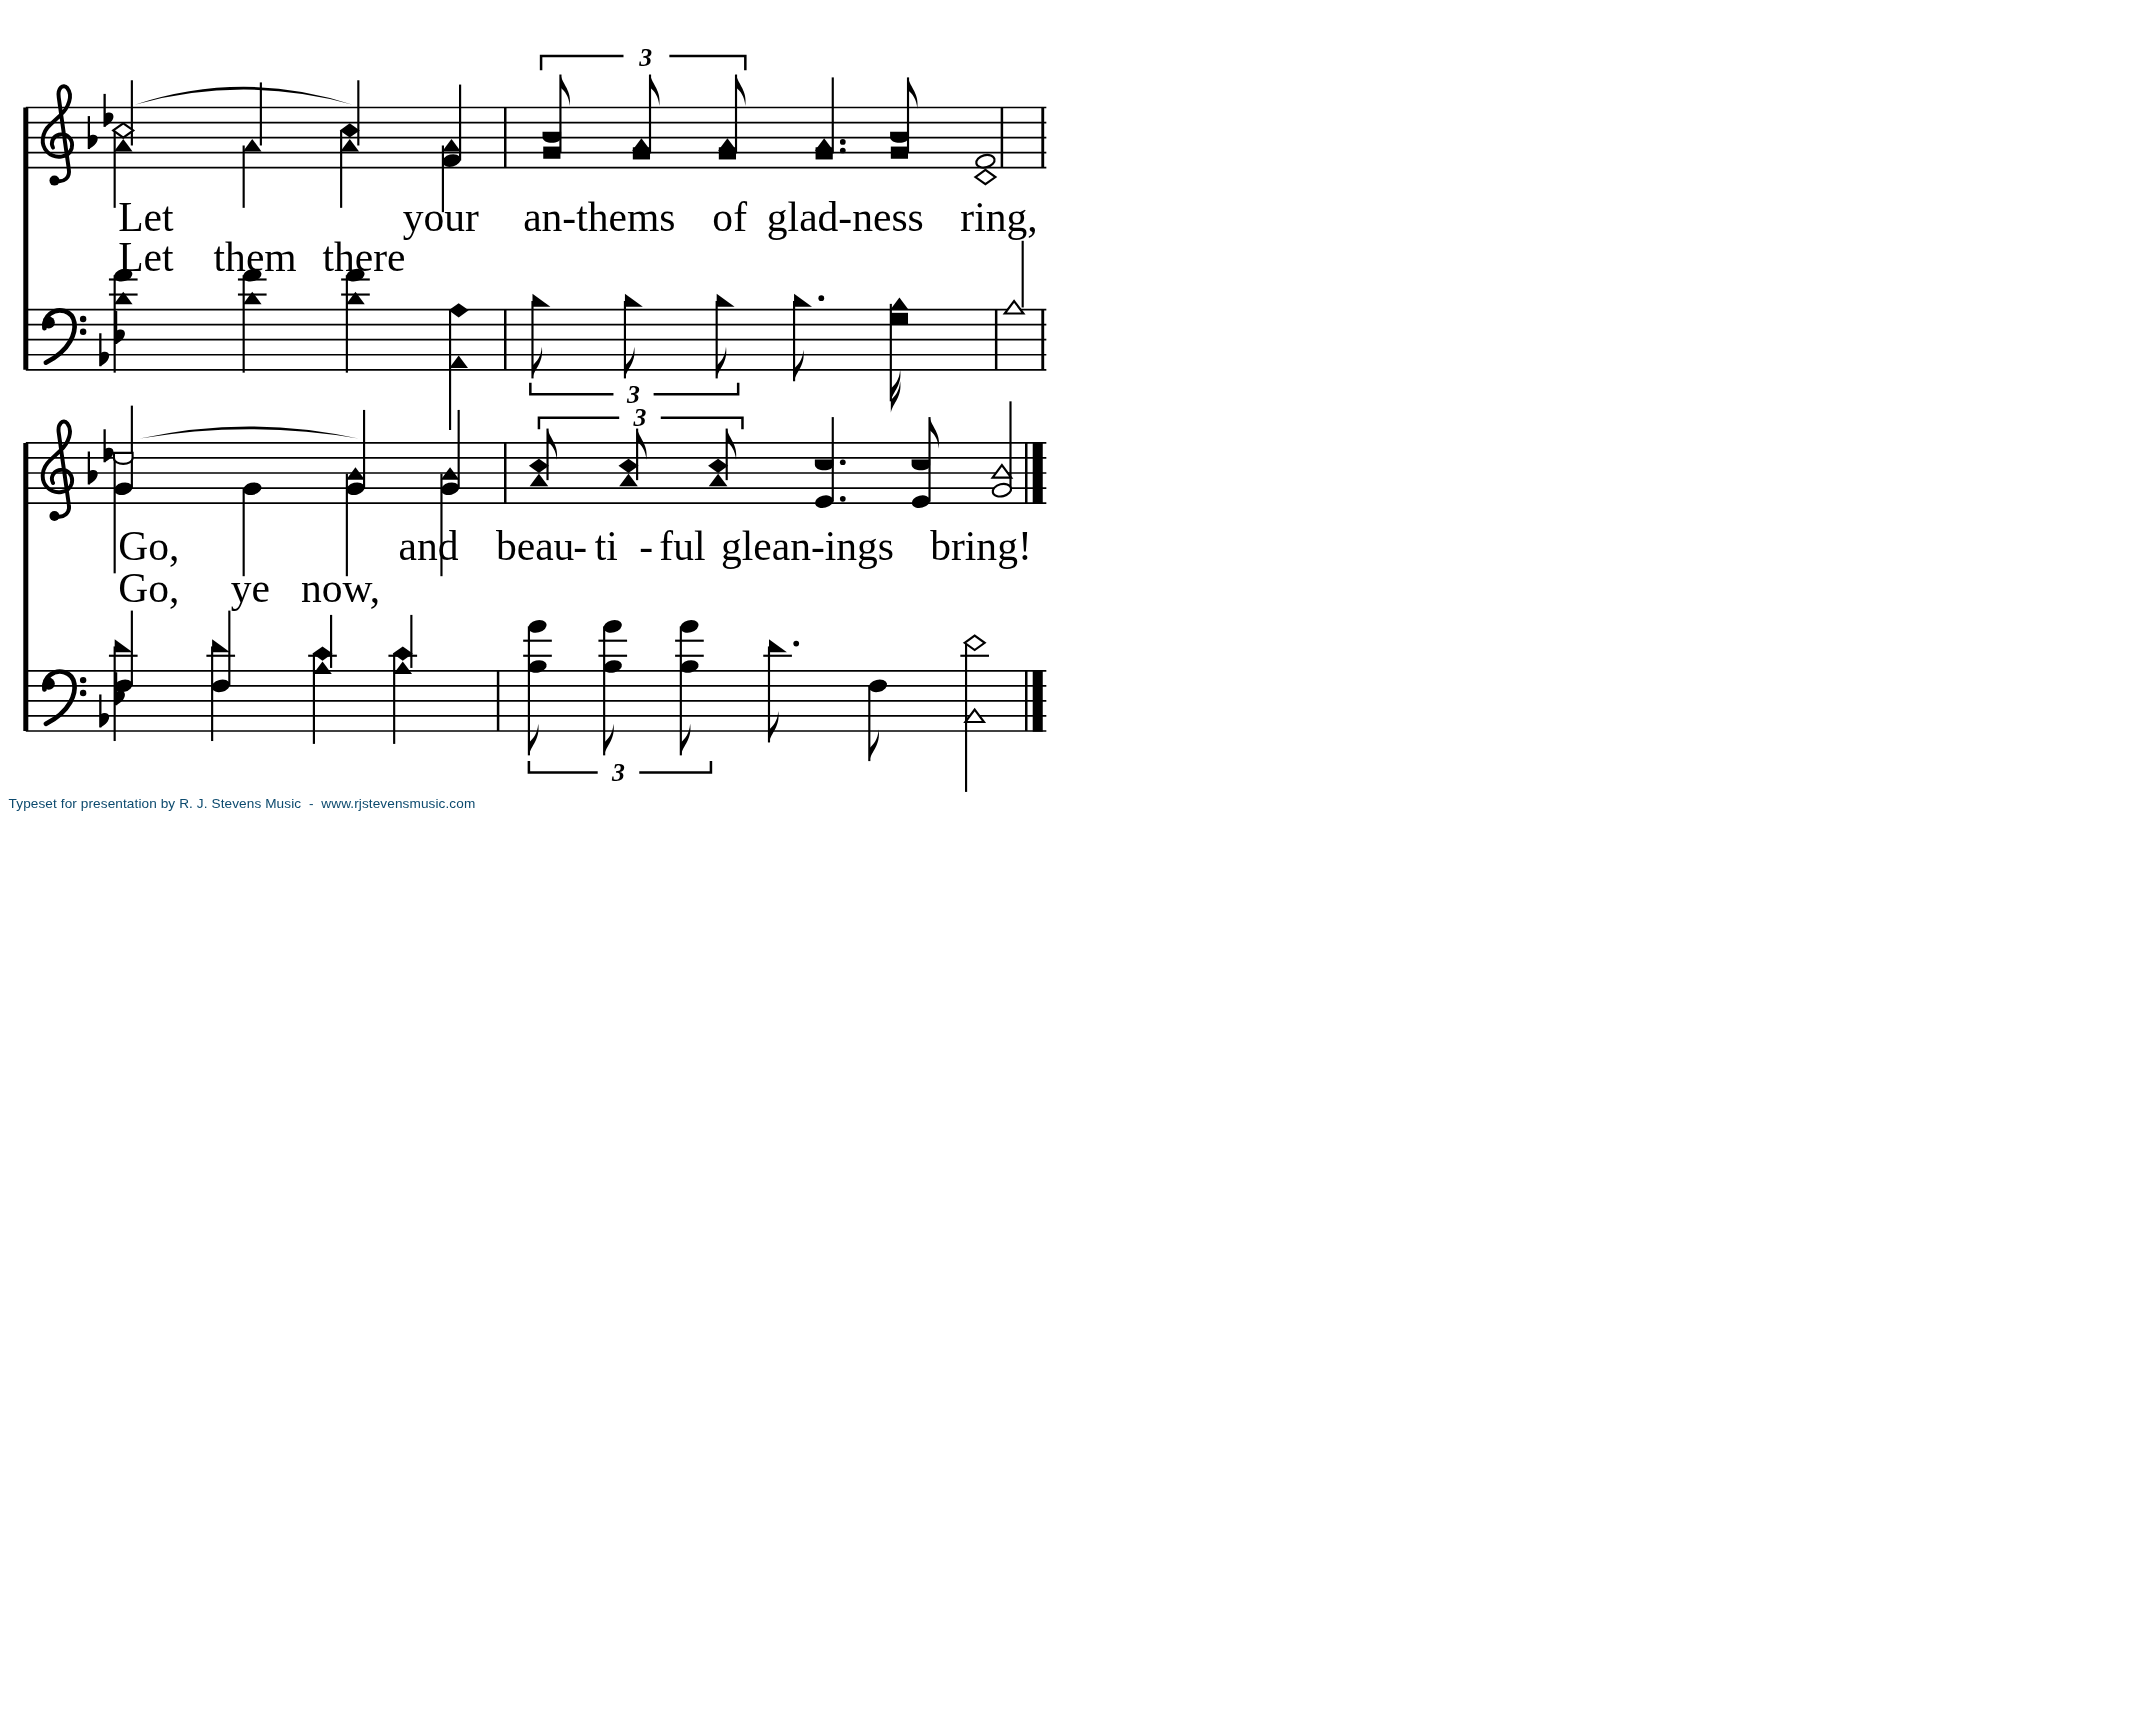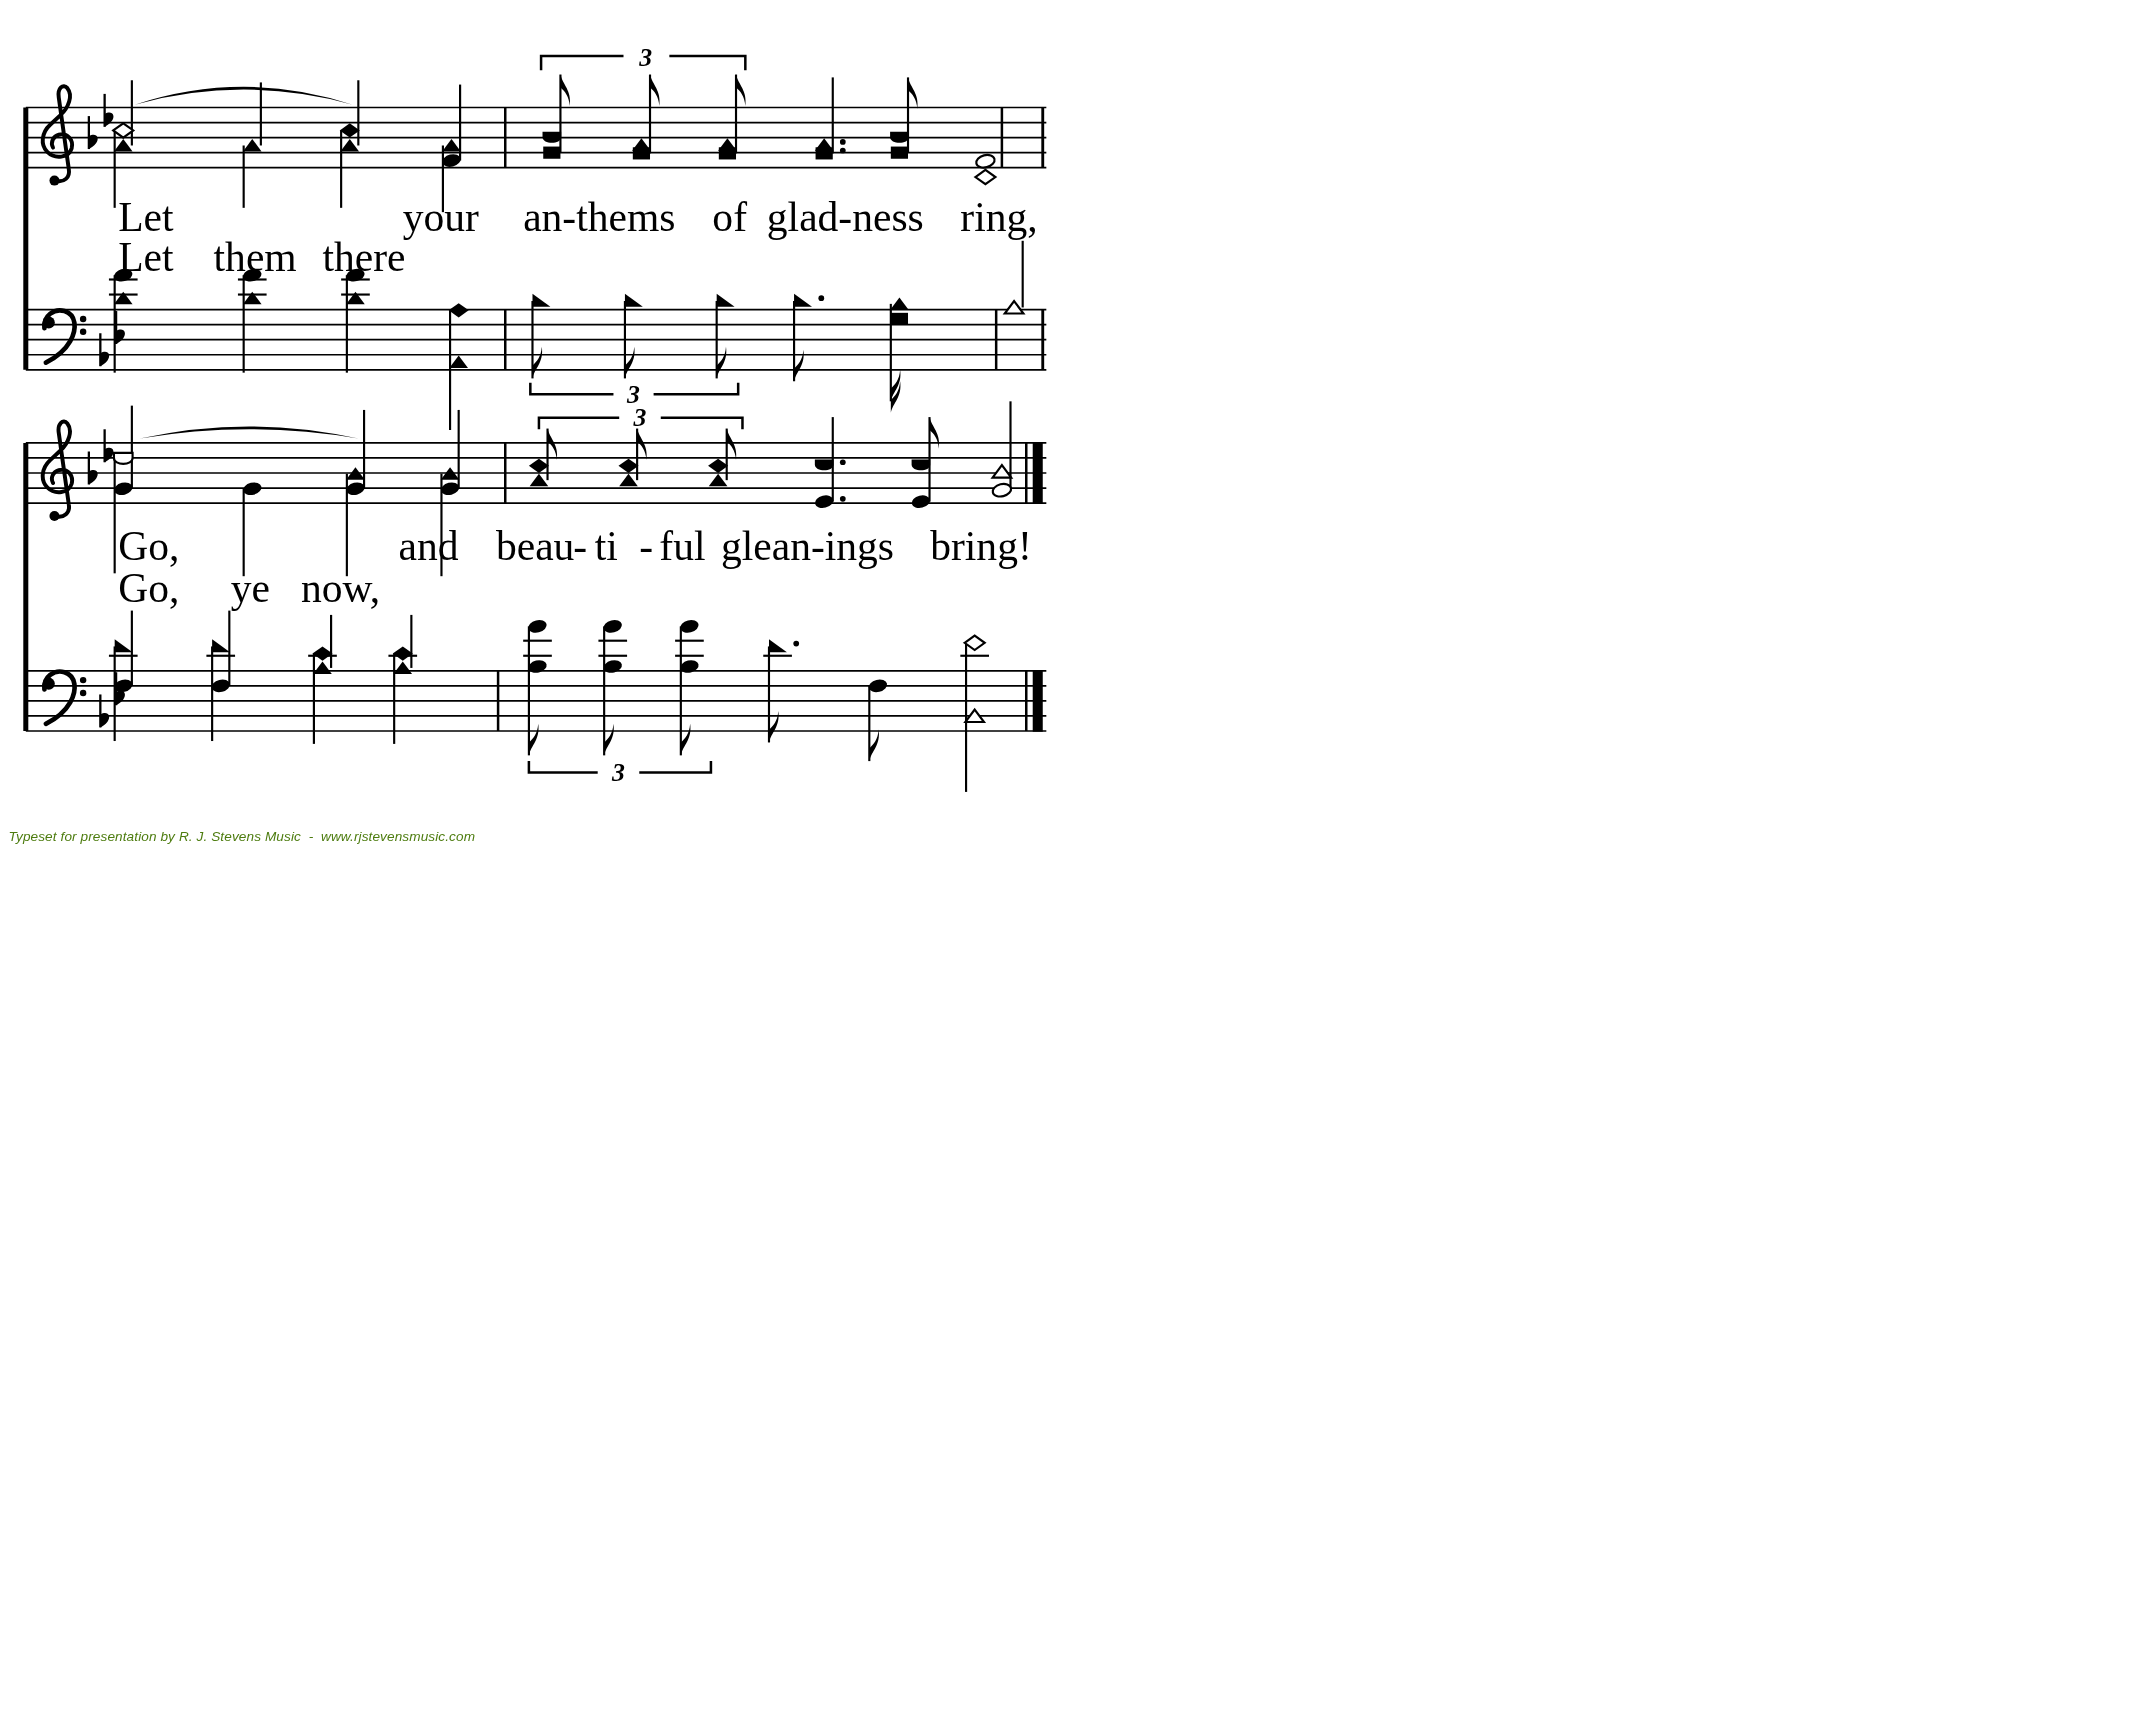--- a/index.html
+++ b/index.html
@@ -1,20 +1,20 @@
 <!DOCTYPE html>
 <html style="font-size:11.5px"><head>
 <meta charset="utf-8">
 <style>
   html,body{margin:0;padding:0;background:#fff;}
   .page{position:relative;width:1075px;height:860px;background:#fff;overflow:hidden;
         font-family:"Liberation Serif", serif;}
   #score{position:absolute;left:0;top:0;width:1075px;height:860px;}
-  .footer{position:absolute;left:8.6px;top:829px;font-family:"Liberation Sans", sans-serif;
-          font-size:13.6px;color:#4d7c0f;white-space:pre;letter-spacing:0.1px;font-style:italic;}
+  .footer{position:absolute;left:8.6px;top:796px;font-family:"Liberation Sans", sans-serif;
+          font-size:13.6px;color:#0c4a6e;white-space:pre;letter-spacing:0.1px;}
 </style>
 </head>
 <body>
 
 <div class="page">
   <svg id="score" xmlns="http://www.w3.org/2000/svg" viewBox="0 0 1500 1200">
       <g>
         <line x1="36" y1="150" x2="36" y2="516" stroke="#000000" stroke-width="7"></line>
         <g>
           <line x1="36" y1="150" x2="1460" y2="150" stroke="#000000" stroke-width="2.4"></line>

